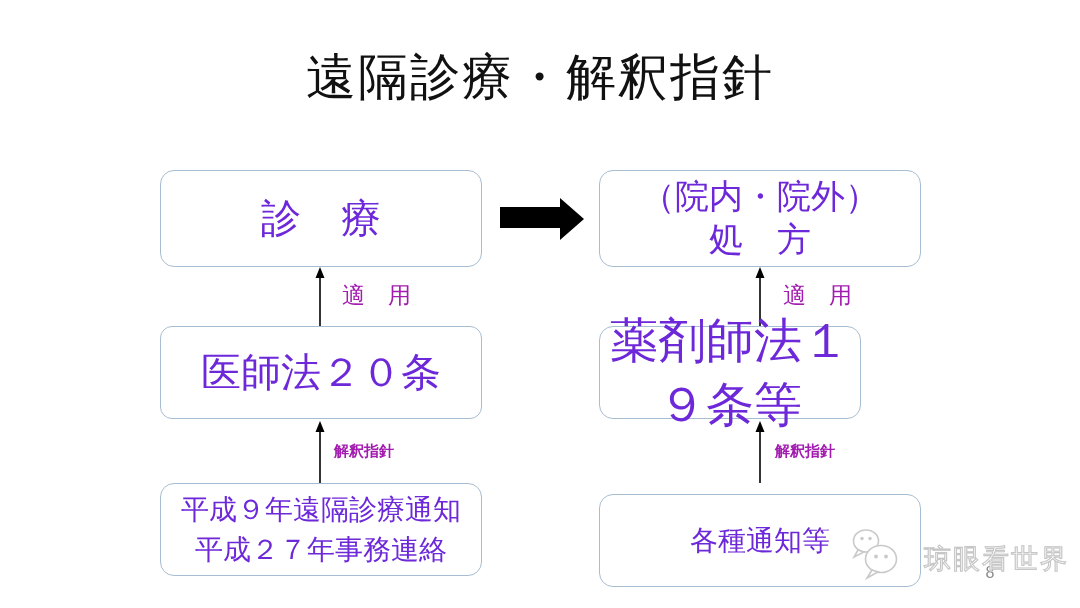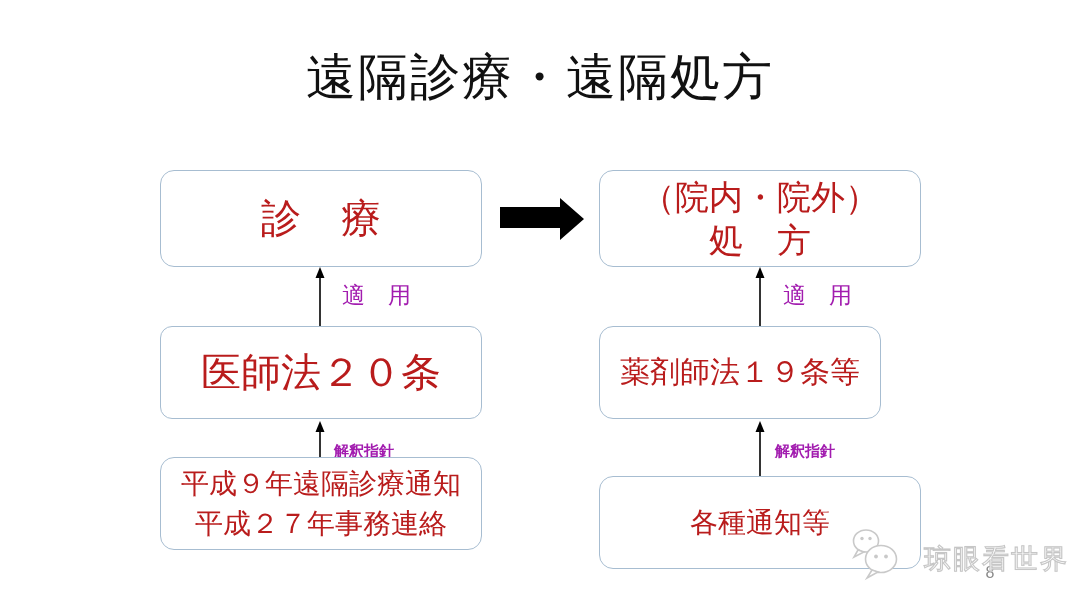--- a/index.html
+++ b/index.html
@@ -9,28 +9,28 @@
     overflow:hidden;color:#000;
   }
   .slide-title{
     position:absolute;top:44px;left:0;width:1080px;
     text-align:center;font-size:50px;letter-spacing:2px;color:#111;
   }
   .box{
     position:absolute;box-sizing:border-box;
     border:1.6px solid #a7bdd1;border-radius:14px;background:#fff;
     display:flex;flex-direction:column;align-items:center;justify-content:center;
-    text-align:center;color:#b91c1c;
+    text-align:center;color:#6d28d9;font-family:Liberation Serif, serif;
   }
   .box-left-top   {left:160px;top:170px;width:322px;height:97px;font-size:40px;}
   .box-right-top  {left:599px;top:170px;width:322px;height:97px;font-size:34px;line-height:1.26;}
   .box-left-mid   {left:160px;top:326px;width:322px;height:93px;font-size:40px;border-radius:12px;}
-  .box-right-mid  {left:599px;top:326px;width:282px;height:93px;font-size:30px;}
-  .box-left-bot   {left:160px;top:457px;width:322px;height:93px;font-size:28px;line-height:1.4;}
-  .box-right-bot  {left:599px;top:476px;width:322px;height:93px;font-size:28px;}
+  .box-right-mid  {left:599px;top:326px;width:262px;height:93px;font-size:48px;}
+  .box-left-bot   {left:160px;top:483px;width:322px;height:93px;font-size:28px;line-height:1.4;}
+  .box-right-bot  {left:599px;top:494px;width:322px;height:93px;font-size:28px;}
   .flow-label{position:absolute;color:#a21caf;white-space:nowrap;}
   .lbl-apply{font-size:23px;top:280px;}
   .lbl-apply.left{left:342px;}
   .lbl-apply.right{left:783px;}
   .lbl-interp{font-size:15px;top:442px;font-weight:bold;}
   .lbl-interp.left{left:334px;}
   .lbl-interp.right{left:775px;}
   svg.varrow{position:absolute;}
   svg.big-arrow{position:absolute;left:496px;top:195px;}
   .watermark{
@@ -45,21 +45,21 @@
   .page-number{
     position:absolute;left:978px;top:564px;width:24px;text-align:center;
     font-size:16px;color:#8a8a8a;
   }
 </style>
 </head>
 <body>
 
 <div class="slide">
 
-  <div class="slide-title">遠隔診療・遠隔処方</div>
+  <div class="slide-title">遠隔診療・解釈指針</div>
 
   <div class="box box-left-top">
     <span>診　療</span>
   </div>
 
   <div class="box box-right-top">
     <span style="display:block;">（院内・院外）</span>
     <span style="display:block;">処　方</span>
   </div>
 

